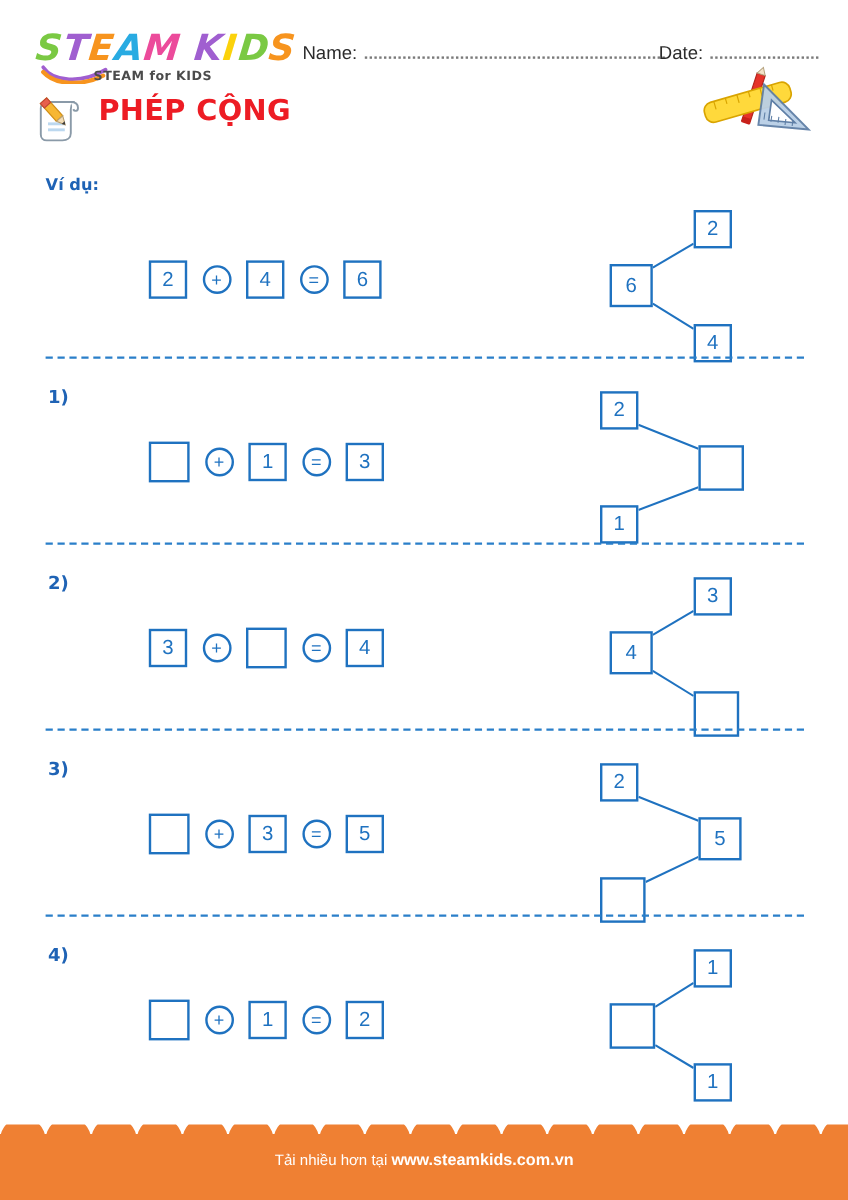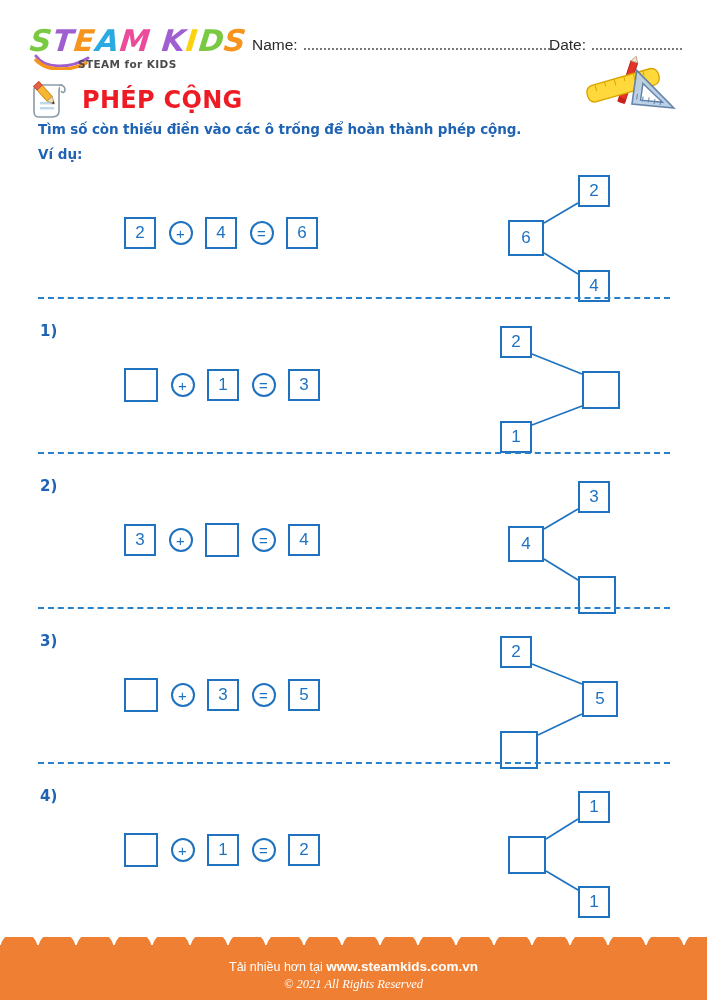--- a/index.html
+++ b/index.html
@@ -101,21 +101,21 @@
     width: 104px;
     height: 58px;
   }
 
   
   .title-row {
     position: absolute;
     left: 30px;
     top: 80px;
     display: flex;
-    align-items: center;
+    align-items: flex-start;
     gap: 10px;
   }
   .title-icon { width: 42px; height: 40px; display:block; }
   .title-text {
     font-family: "DejaVu Sans", sans-serif;
     font-weight: bold;
     font-size: 24px;
     color: #ed1c24;
     letter-spacing: 0.3px;
     line-height: 1;
@@ -353,21 +353,20 @@
       <g transform="rotate(-42 16 14)">
         <rect x="12" y="0" width="7" height="20" fill="#f7b733" stroke="#d18f16" stroke-width="1"></rect>
         <rect x="12" y="0" width="7" height="5" fill="#e8604c" stroke="#c04535" stroke-width="0.9"></rect>
         <polygon points="12,20 19,20 15.5,27" fill="#f2ddb8" stroke="#b89f70" stroke-width="0.9"></polygon>
         <polygon points="13.8,24.5 17.2,24.5 15.5,27" fill="#3a3a3a"></polygon>
       </g>
     </svg>
     <div class="title-text">PHÉP CỘNG</div>
   </div>
 
-  <div class="instruction">Tìm số còn thiếu điền vào các ô trống để hoàn thành phép cộng.</div>
   <div class="example-label">Ví dụ:</div>
 
   <div class="rows" id="rows">
       <div class="qrow" style="top: 165px;">
         <div class="equation" style="left: 124px; top: 52px;">
           <div class="cell">2</div>
           <div class="op">
             <div class="op-circle">+</div>
           </div>
           <div class="cell">4</div>
@@ -488,16 +487,15 @@
     <svg class="footer-scallop" viewBox="0 0 707 13" preserveAspectRatio="none">
       <g fill="#ef8033" id="scallops">
           <path d="M0,13 A19,19 0 0 1 38,13 Z M38,13 A19,19 0 0 1 76,13 Z M76,13 A19,19 0 0 1 114,13 Z M114,13 A19,19 0 0 1 152,13 Z M152,13 A19,19 0 0 1 190,13 Z M190,13 A19,19 0 0 1 228,13 Z M228,13 A19,19 0 0 1 266,13 Z M266,13 A19,19 0 0 1 304,13 Z M304,13 A19,19 0 0 1 342,13 Z M342,13 A19,19 0 0 1 380,13 Z M380,13 A19,19 0 0 1 418,13 Z M418,13 A19,19 0 0 1 456,13 Z M456,13 A19,19 0 0 1 494,13 Z M494,13 A19,19 0 0 1 532,13 Z M532,13 A19,19 0 0 1 570,13 Z M570,13 A19,19 0 0 1 608,13 Z M608,13 A19,19 0 0 1 646,13 Z M646,13 A19,19 0 0 1 684,13 Z M684,13 A19,19 0 0 1 722,13 Z M722,13 A19,19 0 0 1 760,13 Z " fill="#ef8033"></path>
         </g>
       <rect x="0" y="8" width="707" height="5" fill="#ef8033"></rect>
     </svg>
     <div class="footer-band"></div>
     <div class="footer-text">
       <span>Tải nhiều hơn tại </span><b>www.steamkids.com.vn</b>
     </div>
-    <div class="footer-copy">© 2021 All Rights Reserved</div>
   </div>
 
 </div>
 
 </body></html>

